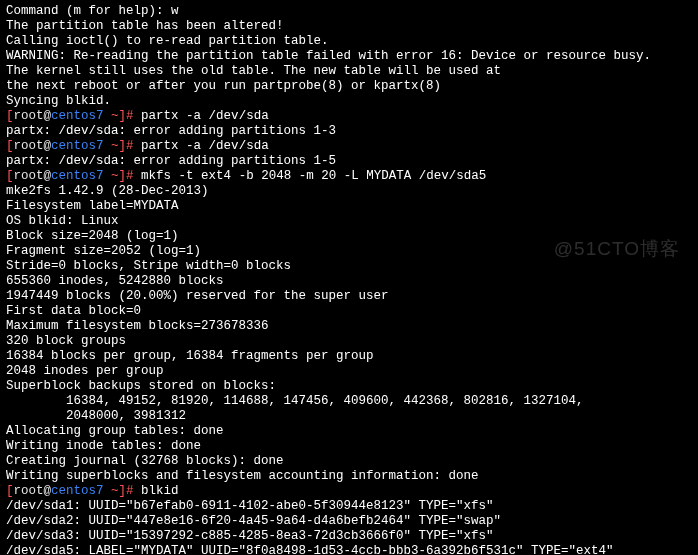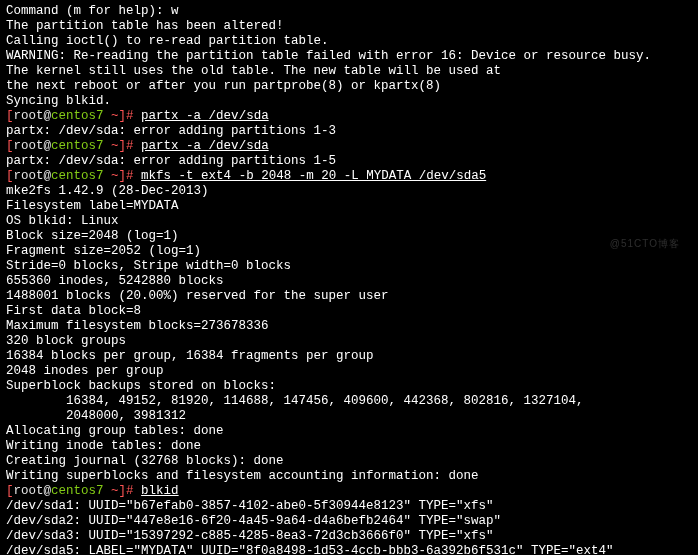--- a/index.html
+++ b/index.html
@@ -10,30 +10,30 @@
       font-family: "Courier New", monospace;
       font-size: 12.5px;
       line-height: 1.2;
       color: #fff;
       padding: 4px 6px;
       overflow: hidden;
       position: relative;
     }
     .line { white-space: pre; }
     .prompt-root { color: #e5e5e5; }
-    .prompt-host { color: #84cc16; }
+    .prompt-host { color: #3b82f6; }
     .prompt-tilde { color: #ff5555; }
     .prompt-bracket { color: #ff5555; }
-    .cmd { color: #fff; text-decoration: underline; }
+    .cmd { color: #fff; }
     .watermark {
       position: absolute;
       right: 18px;
       top: 238px;
       color: rgba(180,180,180,0.25);
-      font-size: 10px;
+      font-size: 19px;
       font-family: sans-serif;
       letter-spacing: 1px;
     }
   </style>
 </head>
 <body>
 
 <div class="line">Command (m for help): w</div>
 <div class="line">The partition table has been altered!</div>
 <div class="line"></div>
@@ -54,36 +54,36 @@
 
 <div class="line"><span class="prompt-bracket">[</span><span class="prompt-root">root</span><span class="prompt-root">@</span><span class="prompt-host">centos7</span> <span class="prompt-tilde">~</span><span class="prompt-bracket">]# </span><span class="cmd">mkfs -t ext4 -b 2048 -m 20 -L MYDATA /dev/sda5</span></div>
 
 <div class="line">mke2fs 1.42.9 (28-Dec-2013)</div>
 <div class="line">Filesystem label=MYDATA</div>
 <div class="line">OS blkid: Linux</div>
 <div class="line">Block size=2048 (log=1)</div>
 <div class="line">Fragment size=2052 (log=1)</div>
 <div class="line">Stride=0 blocks, Stripe width=0 blocks</div>
 <div class="line">655360 inodes, 5242880 blocks</div>
-<div class="line">1488001 blocks (20.00%) reserved for the super user</div>
-<div class="line">First data block=8</div>
+<div class="line">1947449 blocks (20.00%) reserved for the super user</div>
+<div class="line">First data block=0</div>
 <div class="line">Maximum filesystem blocks=273678336</div>
 <div class="line">320 block groups</div>
 <div class="line">16384 blocks per group, 16384 fragments per group</div>
 <div class="line">2048 inodes per group</div>
 <div class="line">Superblock backups stored on blocks:</div>
 <div class="line">        16384, 49152, 81920, 114688, 147456, 409600, 442368, 802816, 1327104,</div>
 <div class="line">        2048000, 3981312</div>
 <div class="line"></div>
 <div class="line">Allocating group tables: done</div>
 <div class="line">Writing inode tables: done</div>
 <div class="line">Creating journal (32768 blocks): done</div>
 <div class="line">Writing superblocks and filesystem accounting information: done</div>
 <div class="line"></div>
 
 <div class="line"><span class="prompt-bracket">[</span><span class="prompt-root">root</span><span class="prompt-root">@</span><span class="prompt-host">centos7</span> <span class="prompt-tilde">~</span><span class="prompt-bracket">]# </span><span class="cmd">blkid</span></div>
 
-<div class="line">/dev/sda1: UUID="b67efab0-3857-4102-abe0-5f30944e8123" TYPE="xfs"</div>
+<div class="line">/dev/sda1: UUID="b67efab0-6911-4102-abe0-5f30944e8123" TYPE="xfs"</div>
 <div class="line">/dev/sda2: UUID="447e8e16-6f20-4a45-9a64-d4a6befb2464" TYPE="swap"</div>
 <div class="line">/dev/sda3: UUID="15397292-c885-4285-8ea3-72d3cb3666f0" TYPE="xfs"</div>
 <div class="line">/dev/sda5: LABEL="MYDATA" UUID="8f0a8498-1d53-4ccb-bbb3-6a392b6f531c" TYPE="ext4"</div>
 
 <div class="watermark">@51CTO博客</div>
 
 </body></html>

